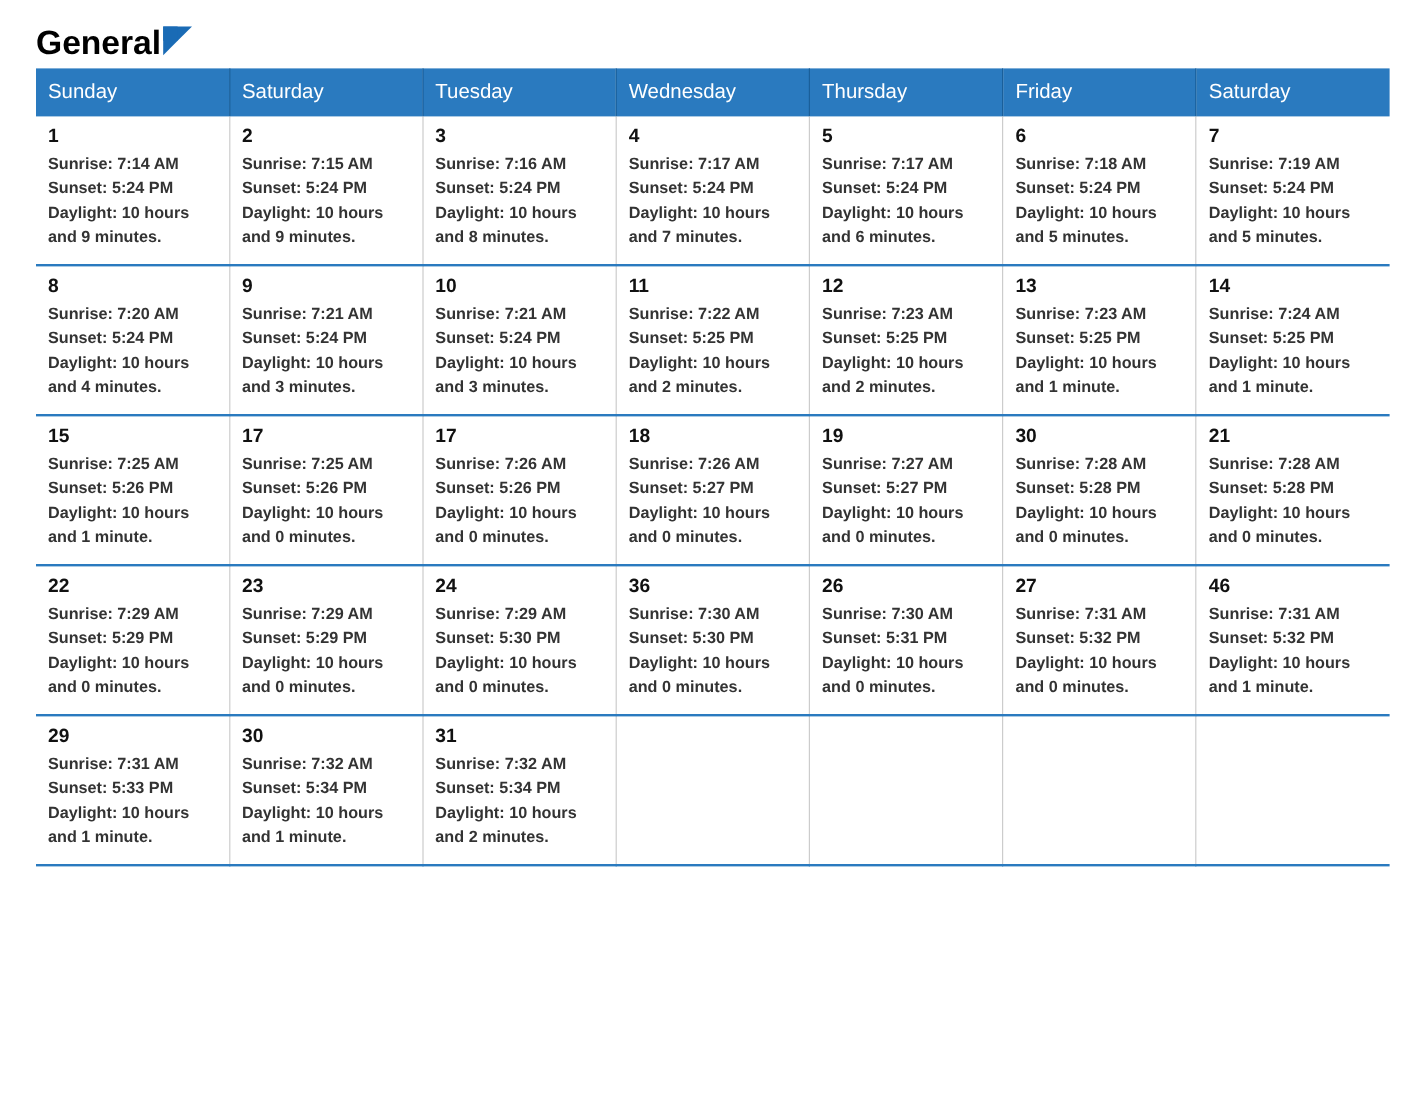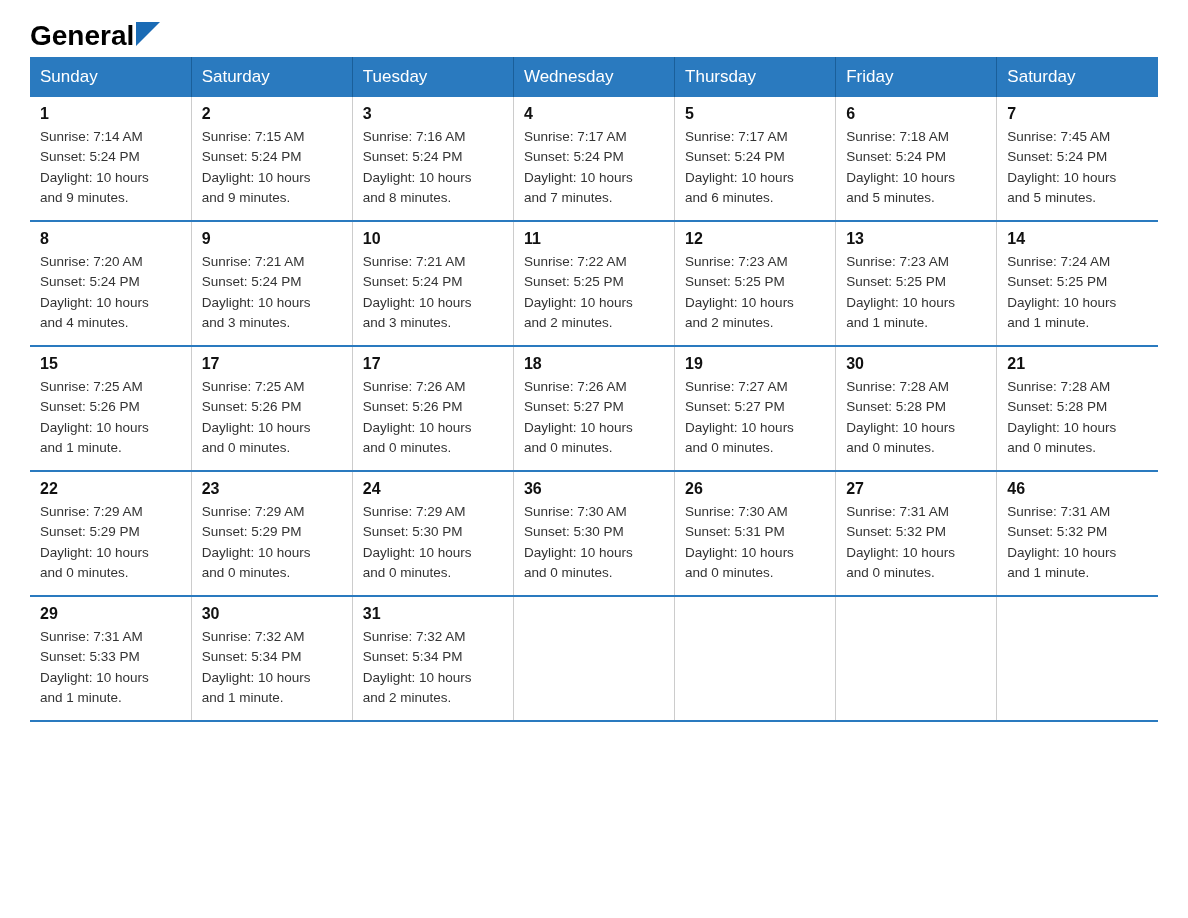--- a/index.html
+++ b/index.html
@@ -91,20 +91,21 @@
       font-size: 16px;
       font-weight: bold;
       color: #111;
       margin-bottom: 4px;
       display: block;
     }
     .day-info {
       font-size: 13.5px;
       line-height: 1.5;
       color: #333;
+      font-weight: bold;
     }
   </style>
 </head>
 <body>
 
 <div class="header">
   <div class="logo">
     <div class="logo-text">
       <span>General</span>
         <span class="logo-triangle"></span>
@@ -168,21 +169,21 @@
         </td>
         <td>
           <span class="day-num">6</span>
           <div class="day-info" style="white-space: pre-line;">Sunrise: 7:18 AM
 Sunset: 5:24 PM
 Daylight: 10 hours
 and 5 minutes.</div>
         </td>
         <td>
           <span class="day-num">7</span>
-          <div class="day-info" style="white-space: pre-line;">Sunrise: 7:45 AM
+          <div class="day-info" style="white-space: pre-line;">Sunrise: 7:19 AM
 Sunset: 5:24 PM
 Daylight: 10 hours
 and 5 minutes.</div>
         </td>
       </tr>
       <tr>
         <td>
           <span class="day-num">8</span>
           <div class="day-info" style="white-space: pre-line;">Sunrise: 7:20 AM
 Sunset: 5:24 PM

